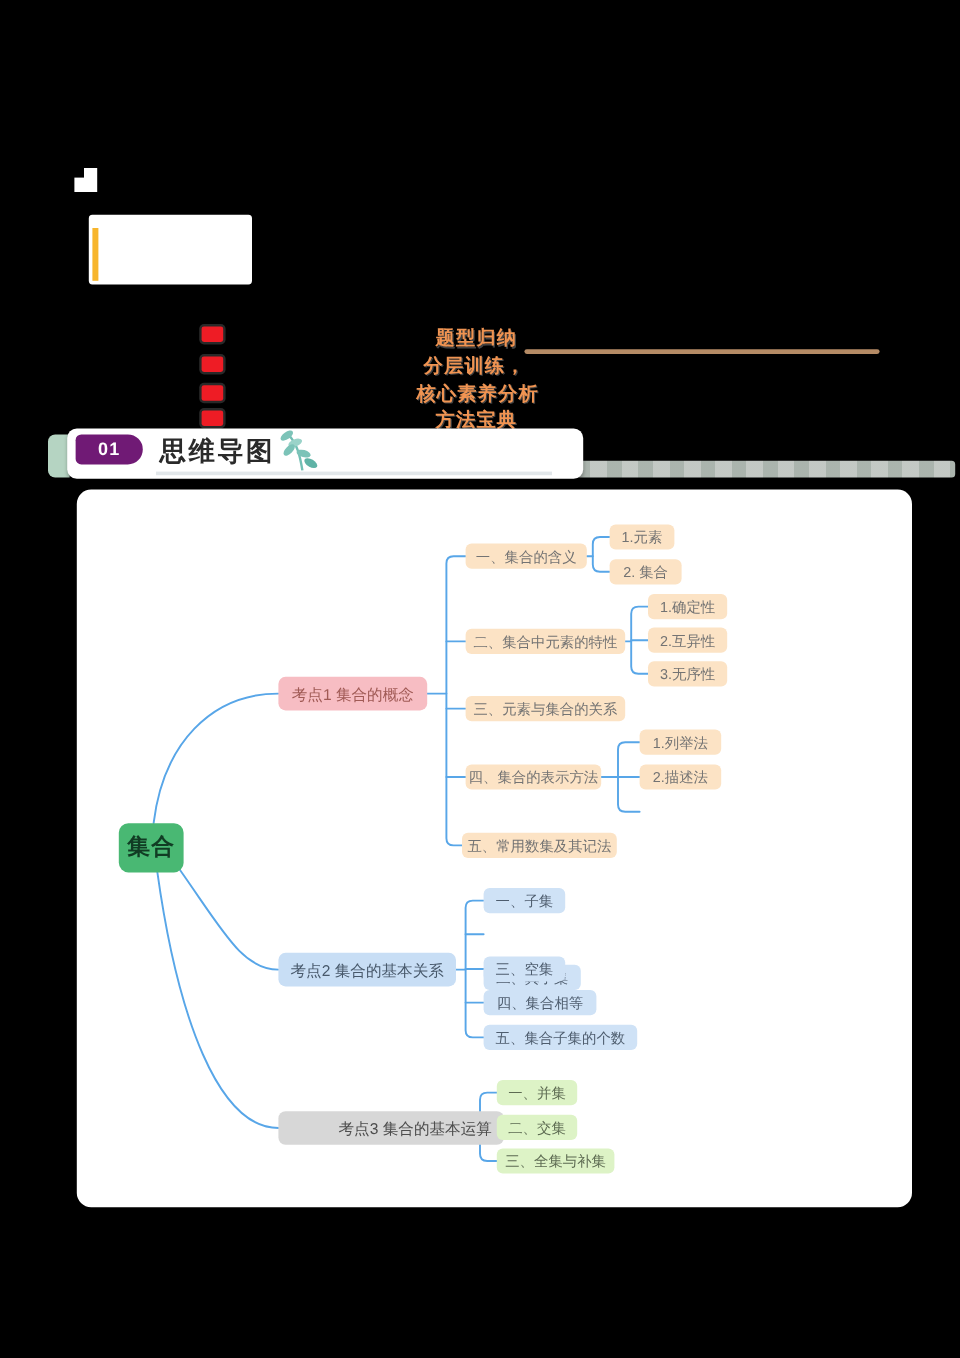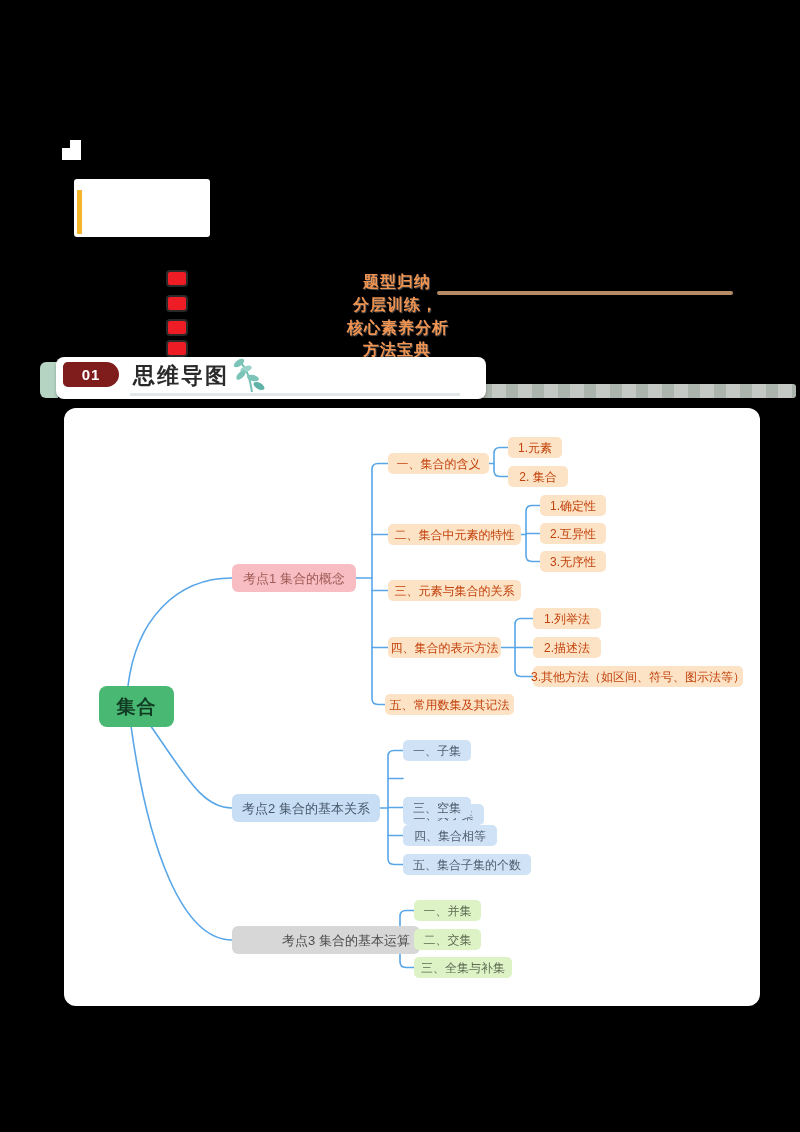--- a/index.html
+++ b/index.html
@@ -26,35 +26,35 @@
                 text-shadow:1px 1px 0 rgba(110,110,110,.6);white-space:nowrap;}
   .tan-divider{left:437px;top:291px;width:296px;height:4px;background:#c99a70;opacity:.9;border-radius:2px;}
 
   
   .sec-tab{left:40px;top:362px;width:18px;height:36px;background:#b5d4c2;border-radius:6px 0 0 6px;}
   .sec-band{left:56px;top:357px;width:430px;height:42px;background:#fff;border-radius:8px;
             box-shadow:0 2px 3px rgba(0,0,0,.25);}
   .sec-dashes{left:480px;top:384px;width:316px;height:14px;background:
       repeating-linear-gradient(90deg,#c9d4cc 0 12px,#e6ece7 12px 26px);opacity:.85;border-radius:3px;}
   .sec-underline{left:130px;top:393px;width:330px;height:3px;background:#e2e7ea;}
-  .sec-badge{left:63px;top:362px;width:56px;height:25px;background:#7f1d1d;color:#fff;
+  .sec-badge{left:63px;top:362px;width:56px;height:25px;background:#701a75;color:#fff;
              border-radius:5px 13px 13px 5px;display:flex;align-items:center;justify-content:center;
              font-size:15px;font-weight:bold;letter-spacing:1px;}
   .sec-title{left:133px;top:361px;font-size:22px;font-weight:bold;color:#2a2a2a;letter-spacing:2px;}
   .sec-leaf{left:232px;top:356px;}
 
   
   .panel{left:64px;top:408px;width:696px;height:598px;background:#fff;border-radius:12px;}
   .node{position:absolute;display:flex;align-items:center;justify-content:center;
         border-radius:5px;font-size:12px;white-space:nowrap;line-height:1;}
   .node.root{background:#49b873;color:#113c24;font-size:19px;font-weight:bold;border-radius:8px;letter-spacing:1px;}
   .node.pink{background:#f7bdc3;color:#a05a55;font-size:13px;border-radius:6px;}
   .node.blue-main{background:#c8def5;color:#48596b;font-size:13px;border-radius:6px;}
   .node.gray-main{background:#d7d7d7;color:#4d4d4d;font-size:13px;border-radius:6px;}
-  .node.peach{background:#fce3c5;color:#c2410c;}
+  .node.peach{background:#fce3c5;color:#737373;}
   .node.blue{background:#cfe2f6;color:#4e5d6e;}
   .node.green{background:#ddf3c6;color:#5d6b52;}
 </style>
 </head>
 <body>
 
 <div class="stage">
 
   <div class="abs corner-a"></div>
   <div class="abs corner-b"></div>
@@ -125,37 +125,36 @@
         <path d="M 324 370.5 L 339 370.5"></path>
         <path d="M 324 399.5 L 339 399.5"></path>
         <path d="M 324 427.5 L 339 427.5"></path>
 
         <path d="M 316 532 L 330 532"></path>
         <path d="M 350 502.5 L 342 502.5 Q 336 502.5 336 508.5 L 336 553.5 Q 336 559.5 342 559.5 L 350 559.5"></path>
         <path d="M 336 531.5 L 350 531.5"></path>
       </g>
     </svg>
 
-    <div class="node root" style="left:35px;top:278px;width:75px;height:41px;">集合</div>
+    <div class="node root" style="left:35px;top:278px;width:54px;height:41px;">集合</div>
 
     <div class="node pink" style="left:168px;top:156px;width:124px;height:28px;">考点1 集合的概念</div>
     <div class="node peach" style="left:324px;top:45px;width:101px;height:21px;">一、集合的含义</div>
     <div class="node peach" style="left:324px;top:116px;width:133px;height:21px;">二、集合中元素的特性</div>
     <div class="node peach" style="left:324px;top:172px;width:133px;height:21px;">三、元素与集合的关系</div>
     <div class="node peach" style="left:324px;top:229px;width:113px;height:21px;">四、集合的表示方法</div>
     <div class="node peach" style="left:321px;top:286px;width:129px;height:21px;">五、常用数集及其记法</div>
 
     <div class="node peach" style="left:444px;top:29px;width:54px;height:21px;">1.元素</div>
     <div class="node peach" style="left:444px;top:58px;width:60px;height:21px;">2. 集合</div>
     <div class="node peach" style="left:476px;top:87px;width:66px;height:21px;">1.确定性</div>
     <div class="node peach" style="left:476px;top:115px;width:66px;height:21px;">2.互异性</div>
     <div class="node peach" style="left:476px;top:143px;width:66px;height:21px;">3.无序性</div>
     <div class="node peach" style="left:469px;top:200px;width:68px;height:21px;text-align:center;">1.列举法</div>
     <div class="node peach" style="left:469px;top:229px;width:68px;height:21px;">2.描述法</div>
-    <div class="node peach" style="left:469px;top:258px;width:210px;height:21px;">3.其他方法（如区间、符号、图示法等）</div>
 
     <div class="node blue-main" style="left:168px;top:386px;width:148px;height:28px;">考点2 集合的基本关系</div>
     <div class="node blue" style="left:339px;top:332px;width:68px;height:21px;">一、子集</div>
     <div class="node blue" style="left:339px;top:360px;width:81px;height:21px;margin-top:36px;">二、真子集</div>
     <div class="node blue" style="left:339px;top:389px;width:68px;height:21px;">三、空集</div>
     <div class="node blue" style="left:339px;top:417px;width:94px;height:21px;">四、集合相等</div>
     <div class="node blue" style="left:339px;top:446px;width:128px;height:21px;">五、集合子集的个数</div>
 
     <div class="node gray-main" style="left:168px;top:518px;width:148px;height:28px;padding-left:40px;">考点3 集合的基本运算</div>
     <div class="node green" style="left:350px;top:492px;width:67px;height:21px;">一、并集</div>

